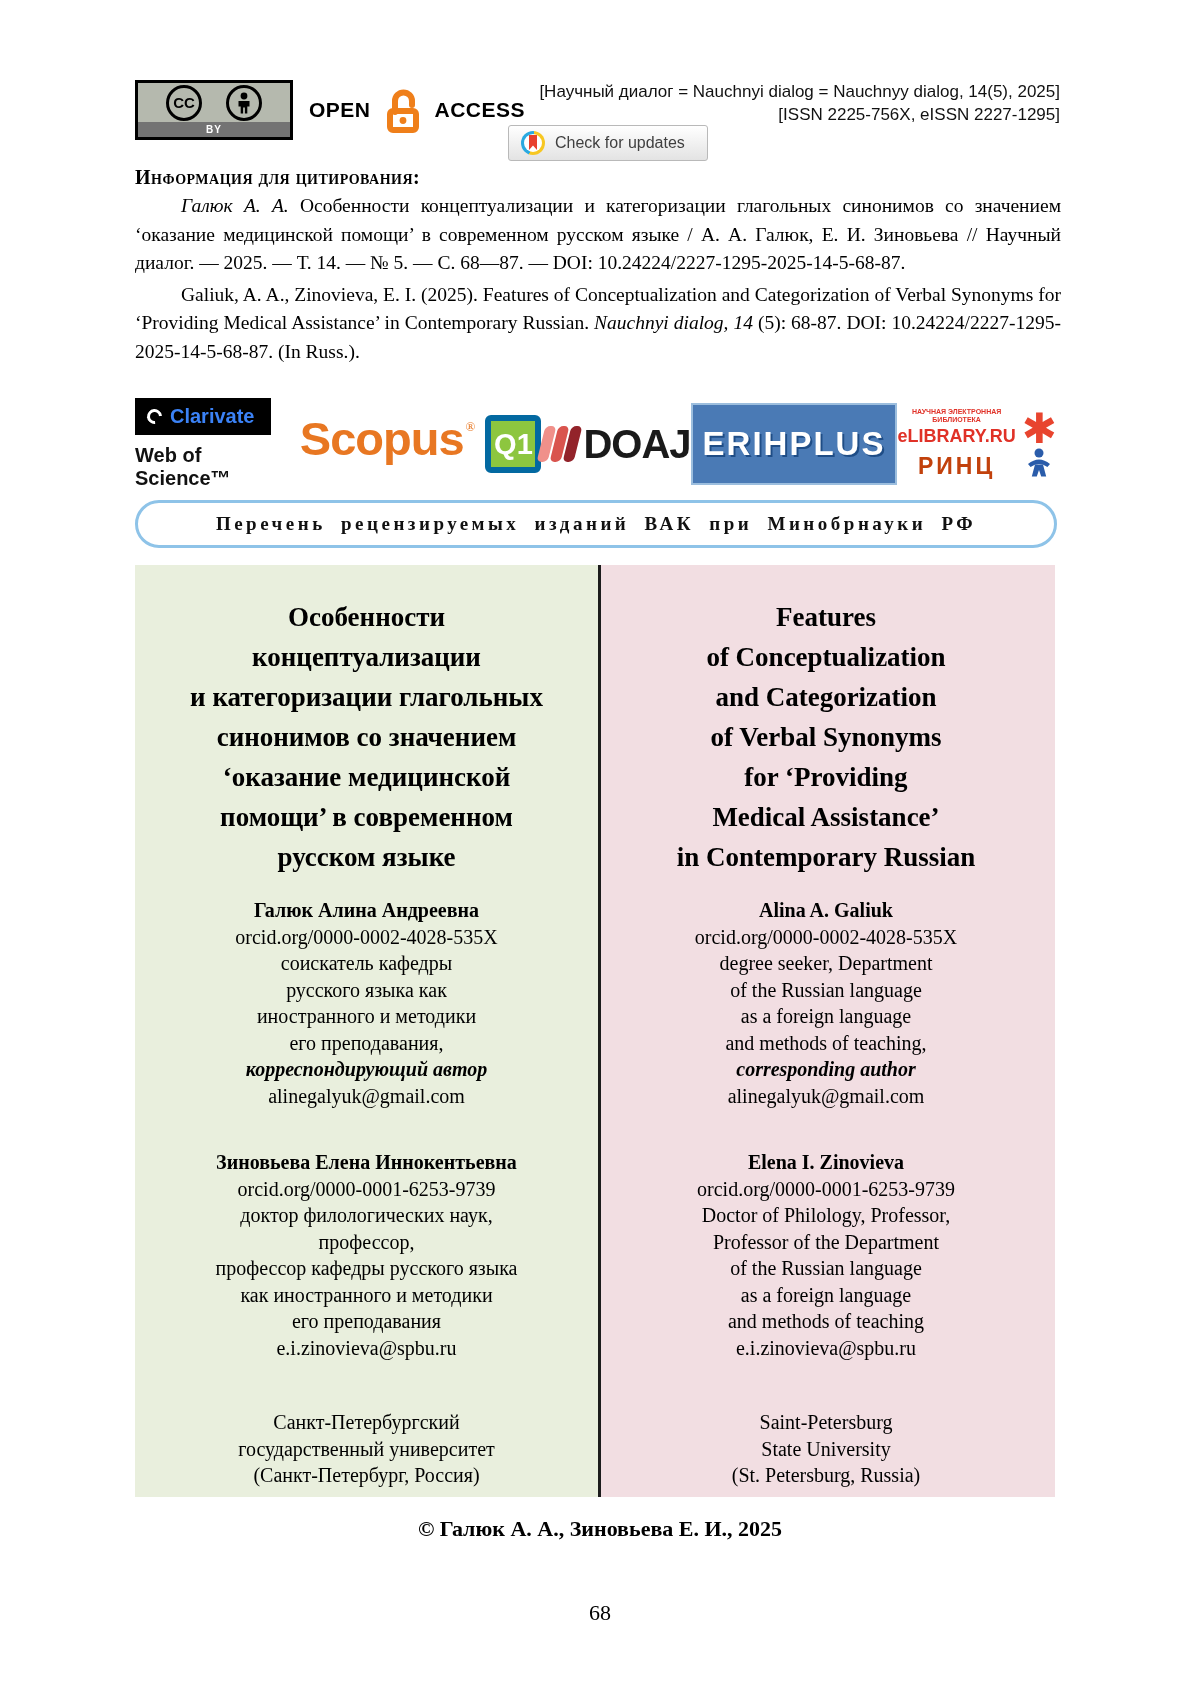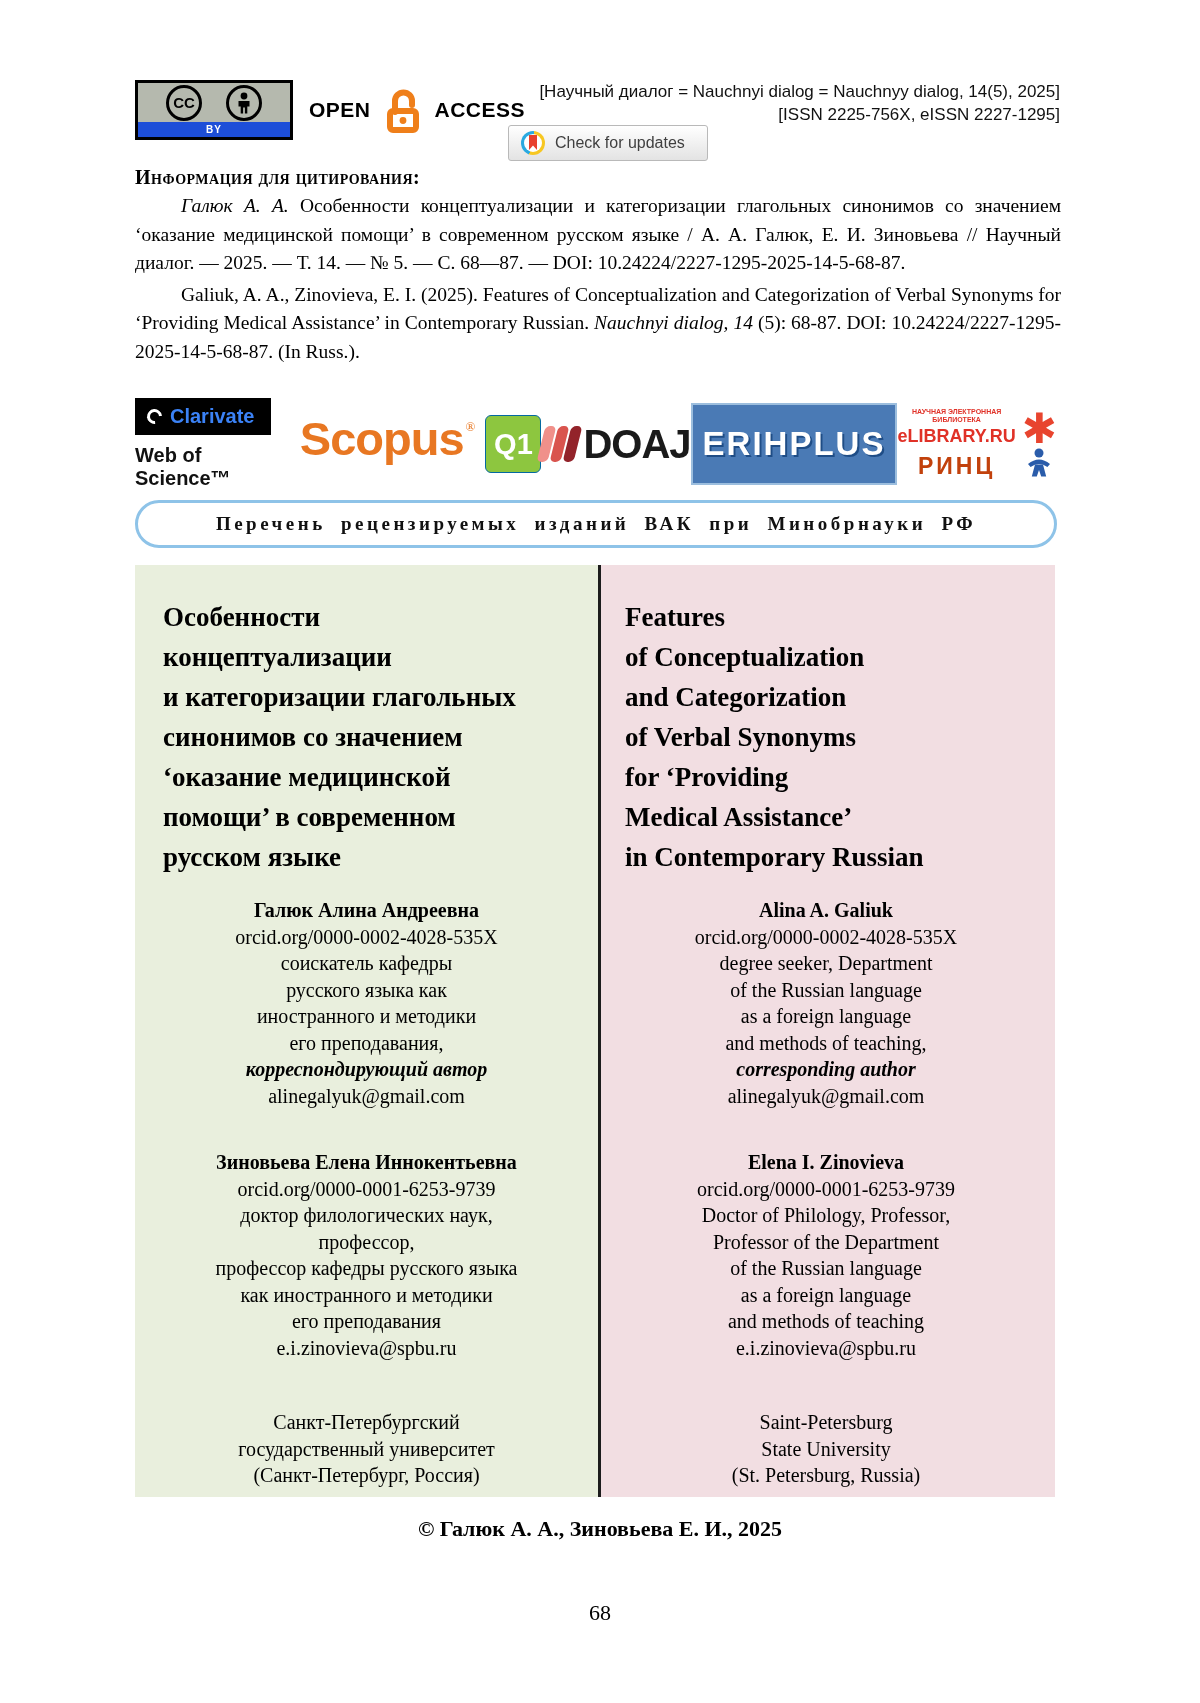--- a/index.html
+++ b/index.html
@@ -11,21 +11,21 @@
 
   
   .header-row { position:absolute; top:80px; left:135px; width:925px; display:flex; justify-content:space-between; }
   .badges { display:flex; align-items:flex-start; gap:16px; }
 
   .cc-badge { width:158px; height:60px; border:3px solid #000; background:#b5b9ae; box-sizing:border-box; display:flex; flex-direction:column; }
   .cc-circles { flex:1; display:flex; align-items:center; justify-content:center; gap:24px; }
   .cc-circle { width:36px; height:36px; border:3.5px solid #000; border-radius:50%; box-sizing:border-box;
                display:flex; align-items:center; justify-content:center;
                font-family:"Liberation Sans",sans-serif; font-weight:bold; font-size:15px; color:#000; }
-  .cc-strip { height:15px; background:#1d4ed8; color:#fff; text-align:center; font-size:10px; line-height:15px;
+  .cc-strip { height:15px; background:#737373; color:#fff; text-align:center; font-size:10px; line-height:15px;
               font-weight:bold; font-family:"Liberation Sans",sans-serif; letter-spacing:1px; }
 
   .oa-logo { display:flex; align-items:center; gap:14px; height:60px; }
   .oa-word { font-family:"Liberation Sans",sans-serif; font-weight:900; font-size:21px; letter-spacing:0.5px; }
 
   .header-text { text-align:right; font-family:"Liberation Sans",sans-serif; font-size:17px; line-height:23px; color:#111; }
 
   .check-btn { position:absolute; top:125px; left:508px; width:200px; height:36px;
                border:1px solid #b9b9b9; border-radius:3px;
                background:linear-gradient(#ffffff,#e3e3e3);
@@ -47,21 +47,21 @@
                display:flex; align-items:center; justify-content:space-between; }
   .clarivate-wrap { display:flex; flex-direction:column; align-items:flex-start; }
   .clarivate-box { background:#000; color:#3b82f6; padding:7px 16px 7px 12px; display:flex; align-items:center; gap:8px;
                    font-family:"Liberation Sans",sans-serif; font-weight:bold; font-size:20px; }
   .clarivate-c { width:15px; height:15px; border:3px solid #fff; border-radius:50%; border-right-color:transparent;
                  transform:rotate(40deg); box-sizing:border-box; }
   .wos { font-family:"Liberation Sans",sans-serif; font-weight:bold; font-size:20px; margin-top:9px; color:#111; }
   .scopus-wrap { display:flex; align-items:flex-start; margin-left:6px; }
   .scopus { color:#e87722; font-family:"Liberation Sans",sans-serif; font-weight:bold; font-size:47px; letter-spacing:-1px; line-height:1; }
   .scopus-sup { color:#e87722; font-size:13px; margin:4px 0 0 2px; }
-  .q1 { width:56px; height:58px; background:#8dc63f; border:1px solid #0369a1; border-radius:6px; box-sizing:border-box;
+  .q1 { width:56px; height:58px; background:#8dc63f; border:6px solid #0369a1; border-radius:6px; box-sizing:border-box;
         display:flex; align-items:center; justify-content:center; color:#fff; font-family:"Liberation Sans",sans-serif;
         font-weight:bold; font-size:29px; margin-left:10px; }
   .doaj { display:flex; align-items:center; gap:5px; }
   .doaj-bars { display:flex; gap:2px; }
   .doaj-bar { width:11px; height:36px; border-radius:5px; transform:skewX(-14deg); }
   .doaj-text { font-family:"Liberation Sans",sans-serif; font-weight:900; font-size:40px; letter-spacing:-1px; color:#1a1a1a; }
   .erih { background:#4a7ab5; border:2px solid #9cbede; color:#fff; padding:20px 10px;
           font-family:"Liberation Sans",sans-serif; font-weight:900; font-size:33px; letter-spacing:2px;
           text-shadow:2px 2px 0 #1f4d86; }
   .elib { display:flex; align-items:center; gap:6px; }
@@ -77,21 +77,21 @@
   .vak { position:absolute; top:500px; left:135px; width:922px; height:48px; box-sizing:border-box;
          border:3px solid #8ec3e8; border-radius:24px; display:flex; align-items:center; justify-content:center;
          font-weight:bold; font-size:19px; letter-spacing:3.5px; word-spacing:7px; color:#111; background:#fff; }
 
   
   .columns { position:absolute; top:565px; left:135px; width:920px; height:932px; display:flex; }
   .col-left  { width:463px; background:#e9efdd; padding:30px 28px 0 28px; box-sizing:border-box; }
   .divider   { width:3px; background:#1c1c1c; }
   .col-right { flex:1; background:#f2dee2; padding:30px 28px 0 24px; box-sizing:border-box; }
 
-  .col-title { font-weight:bold; font-size:27px; line-height:40px; white-space:pre-line; margin:2px 0 20px; }
+  .col-title { font-weight:bold; font-size:27px; line-height:40px; white-space:pre-line; margin:2px 0 20px;text-align:center; }
   .author { text-align:center; font-size:20px; line-height:26.5px; margin-bottom:40px; }
   .author .name { font-weight:bold; }
   .author .pre { white-space:pre-line; }
   .author .corr { font-weight:bold; font-style:italic; }
   .affil { text-align:center; font-size:20px; line-height:26.5px; white-space:pre-line; margin-top:48px; }
 
   
   .copyright { position:absolute; top:1516px; left:0; width:100%; text-align:center; font-weight:bold; font-size:22px; }
   .pagenum   { position:absolute; top:1600px; left:0; width:100%; text-align:center; font-size:22px; }
 </style>

